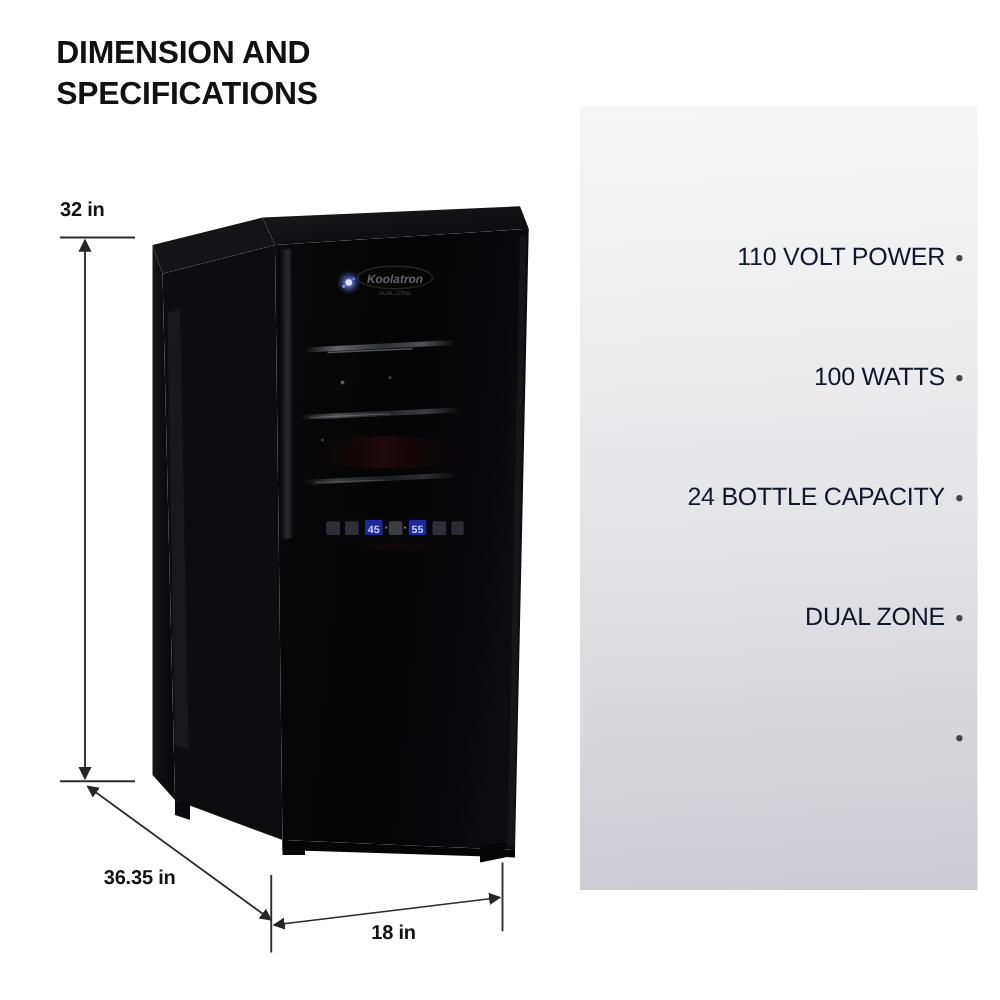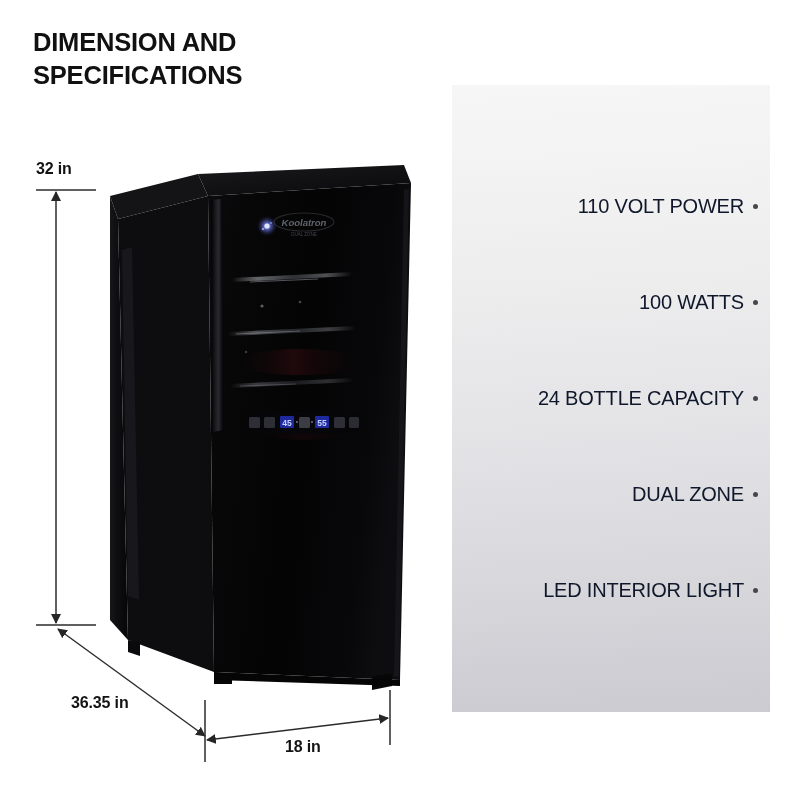--- a/index.html
+++ b/index.html
@@ -11,20 +11,21 @@
     height: 800px;
     background: #ffffff;
     font-family: "Liberation Sans", sans-serif;
     overflow: hidden;
   }
   #stage {
     position: relative;
     width: 649px;
     height: 800px;
     background: #ffffff;
+    margin-left: 12px;
   }
 
   
   .page-title {
     position: absolute;
     left: 33px;
     top: 26px;
     width: 330px;
     font-size: 25.5px;
     font-weight: bold;
@@ -288,20 +289,19 @@
       <span class="spec-text">24 BOTTLE CAPACITY</span>
       <span class="spec-bullet"></span>
     </div>
 
     <div class="spec-item">
       <span class="spec-text">DUAL ZONE</span>
       <span class="spec-bullet"></span>
     </div>
 
     <div class="spec-item">
-      <span class="spec-text">LED INTERIOR LIGHT</span>
       <span class="spec-bullet"></span>
     </div>
 
 
   </div>
 
 </div>
 
 </body></html>

